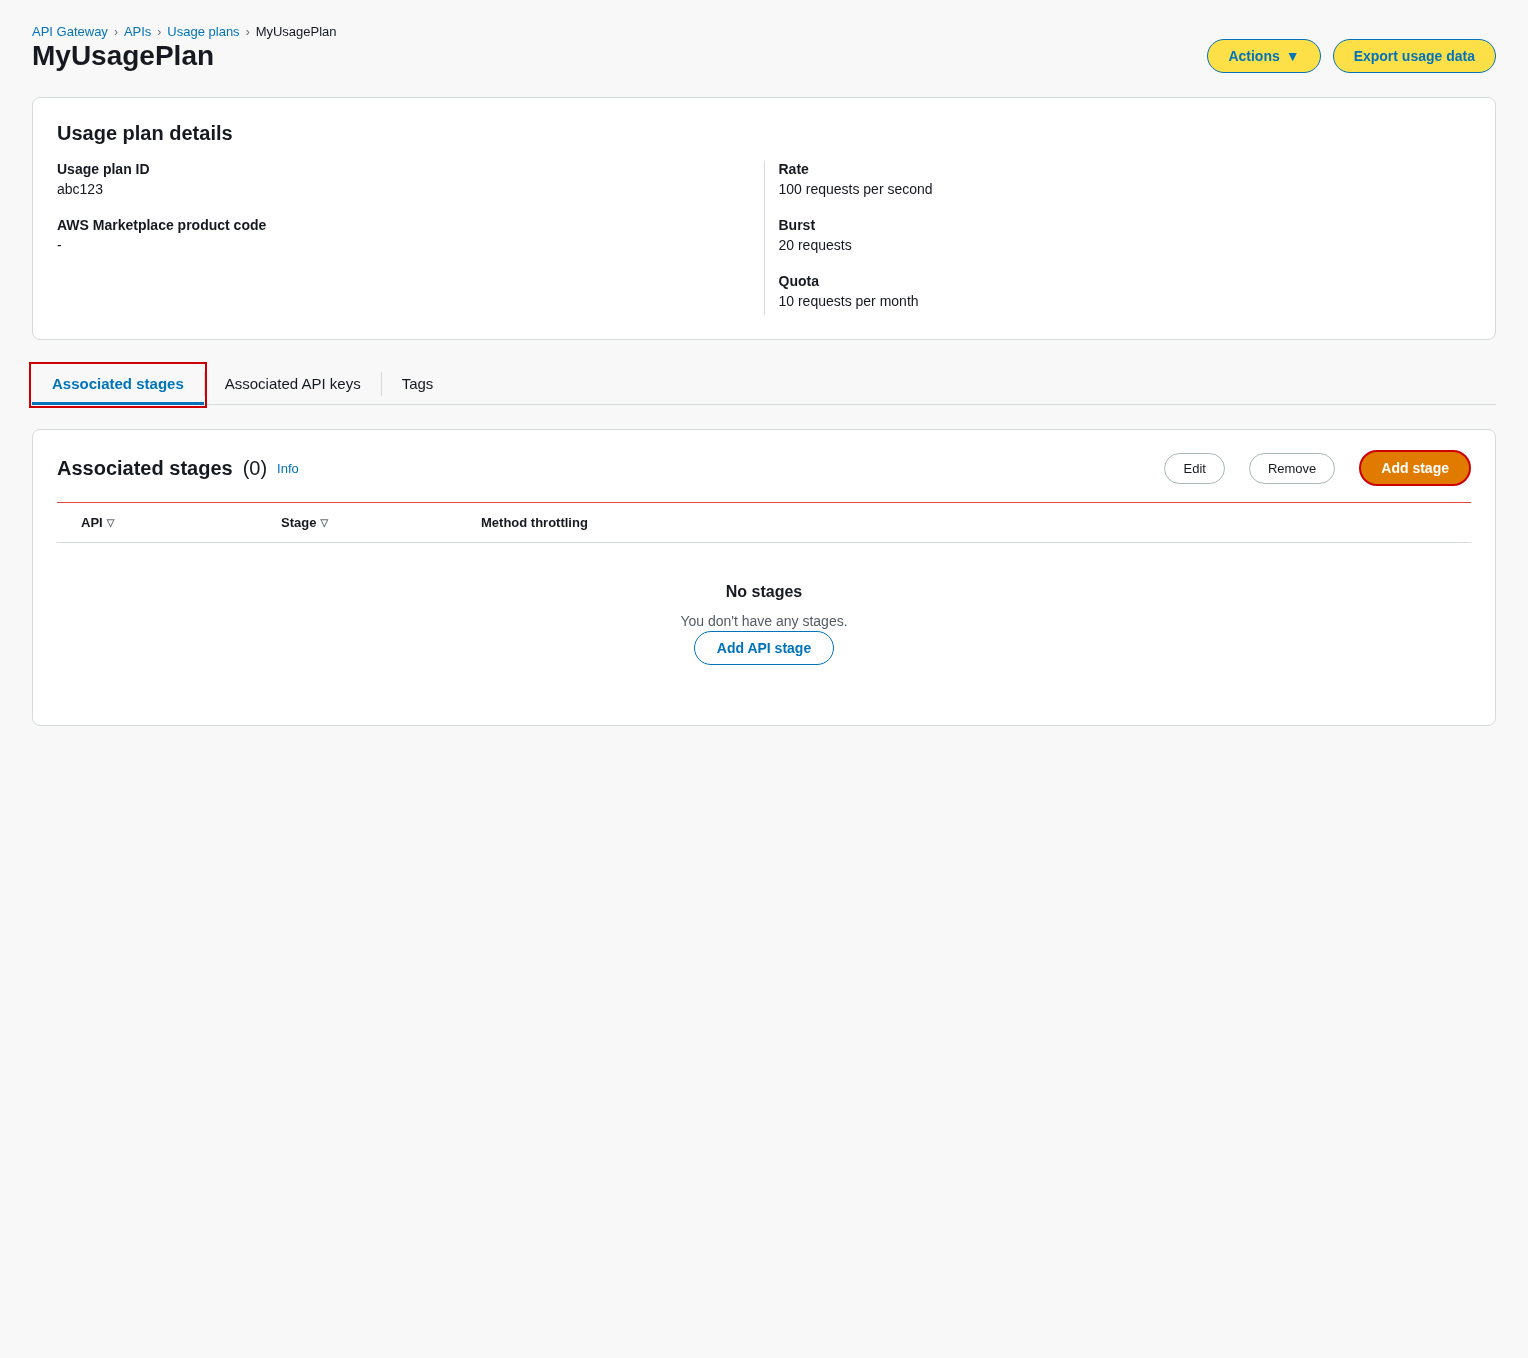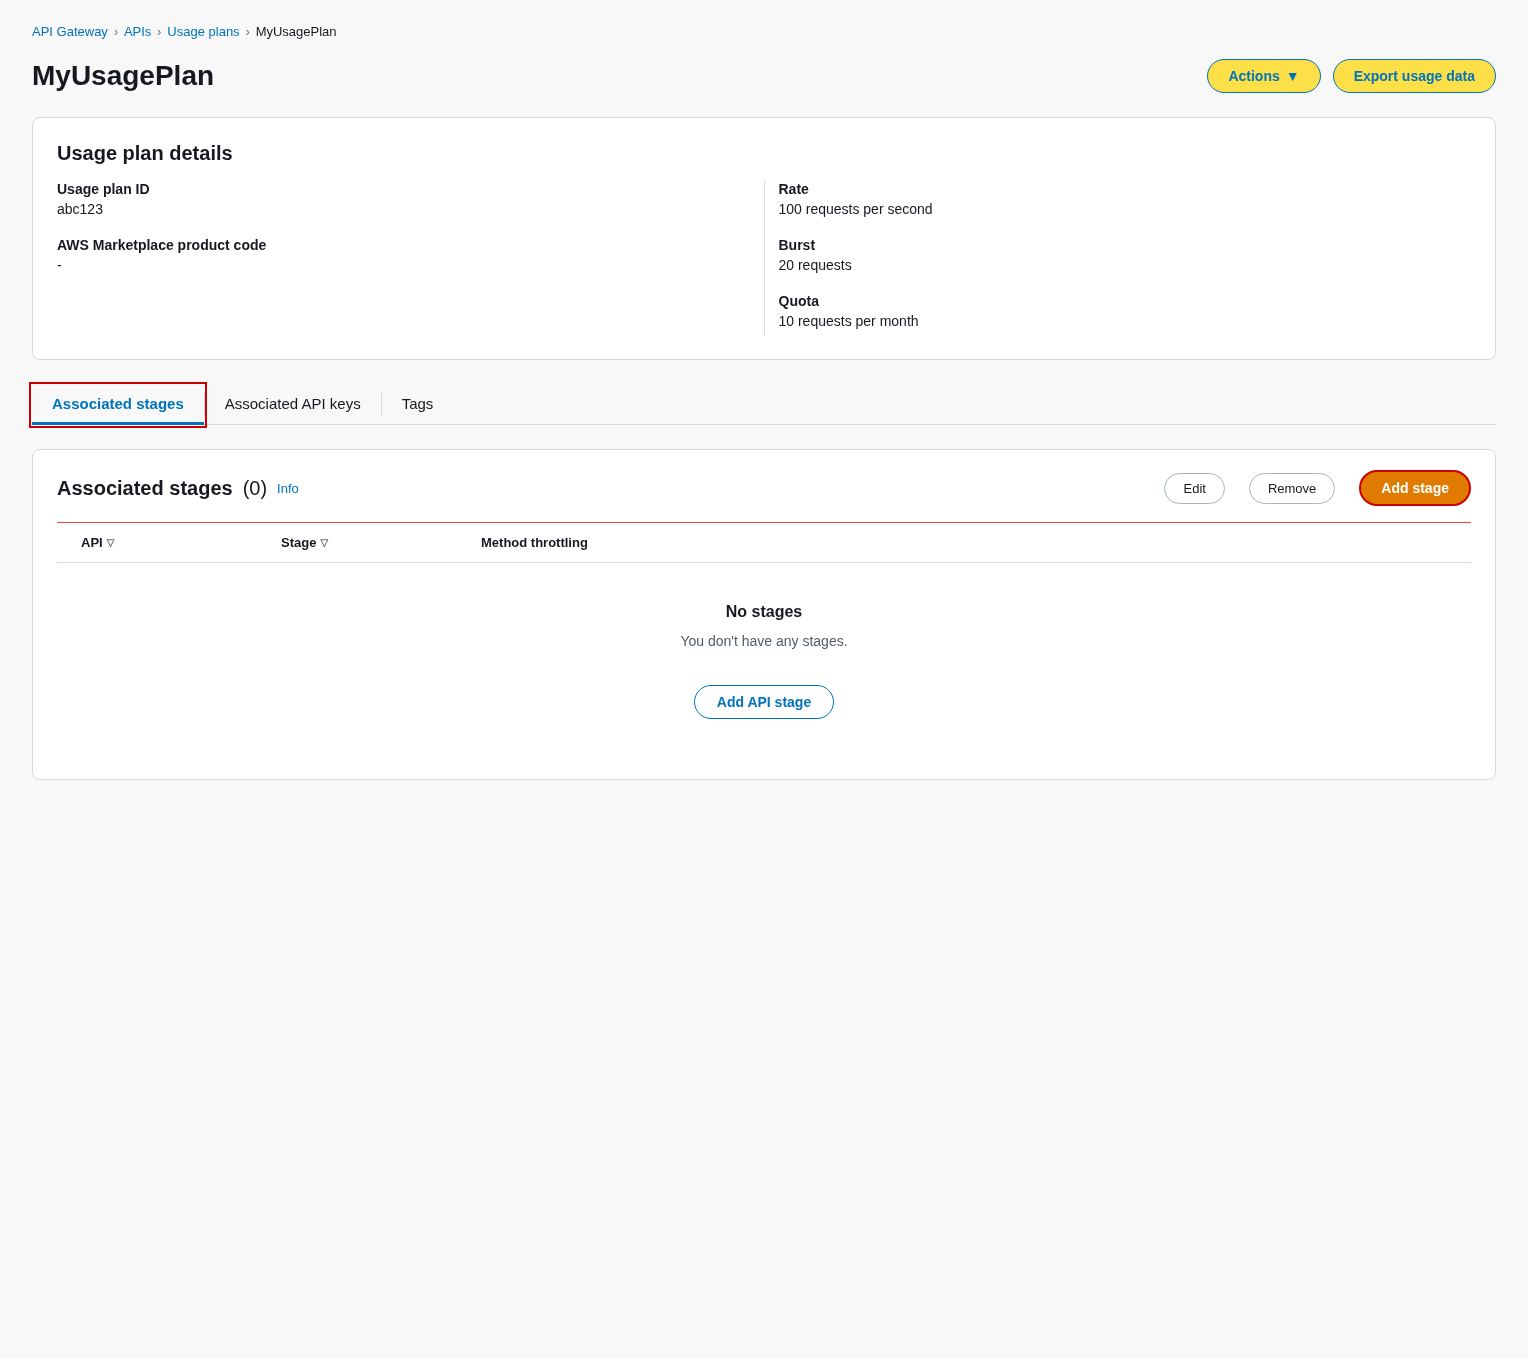--- a/index.html
+++ b/index.html
@@ -9,21 +9,21 @@
       background: #f8f8f8;
       color: #16191f;
       padding: 24px 32px;
     }
     
     .breadcrumb {
       display: flex;
       align-items: center;
       gap: 6px;
       font-size: 13px;
-      margin-bottom: 20px;
+      margin-bottom: 0;
     }
     .breadcrumb a {
       color: #0073bb;
       text-decoration: none;
     }
     .breadcrumb-sep {
       color: #687078;
       font-size: 12px;
     }
     .breadcrumb-current {
@@ -206,21 +206,21 @@
       padding: 40px 20px;
     }
     .empty-title {
       font-size: 16px;
       font-weight: 700;
       margin-bottom: 12px;
     }
     .empty-desc {
       font-size: 14px;
       color: #545b64;
-      margin-bottom: 36px;
+      margin-bottom: 2px;
     }
     .btn-add-stage {
       border: 1.5px solid #0073bb;
       background: #fff;
       color: #0073bb;
       border-radius: 20px;
       padding: 8px 22px;
       font-size: 14px;
       font-weight: 600;
       cursor: pointer;

